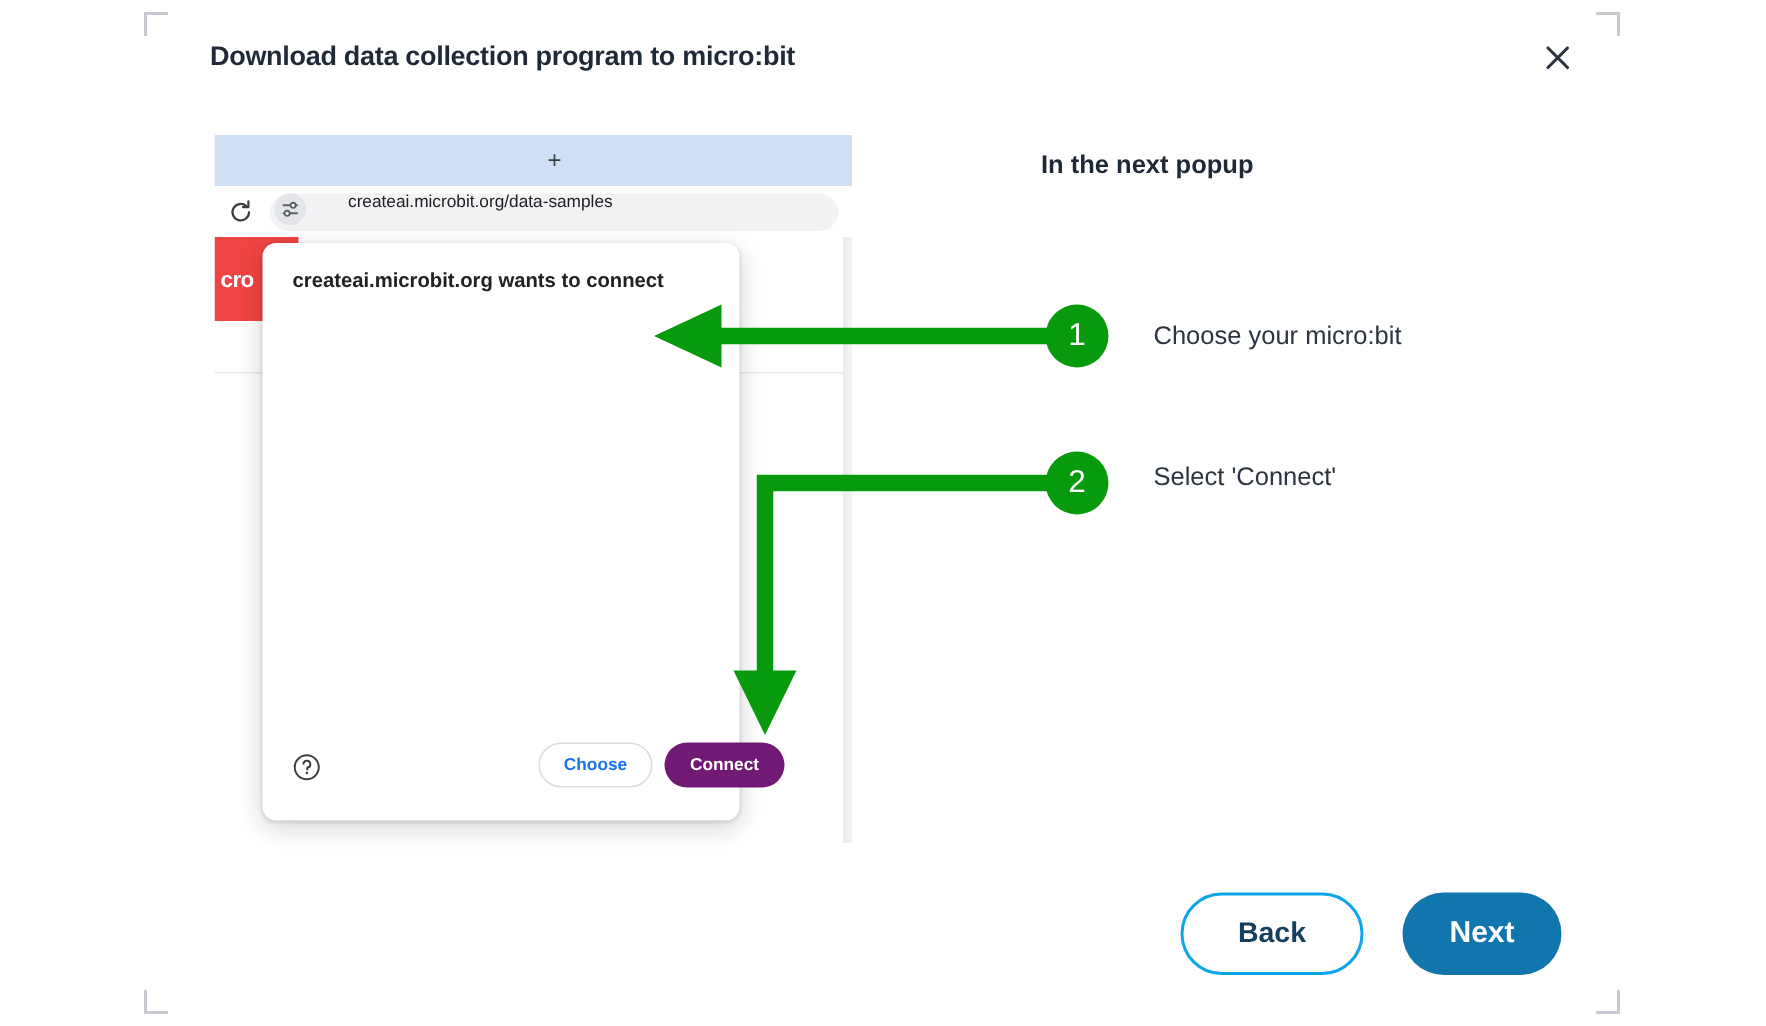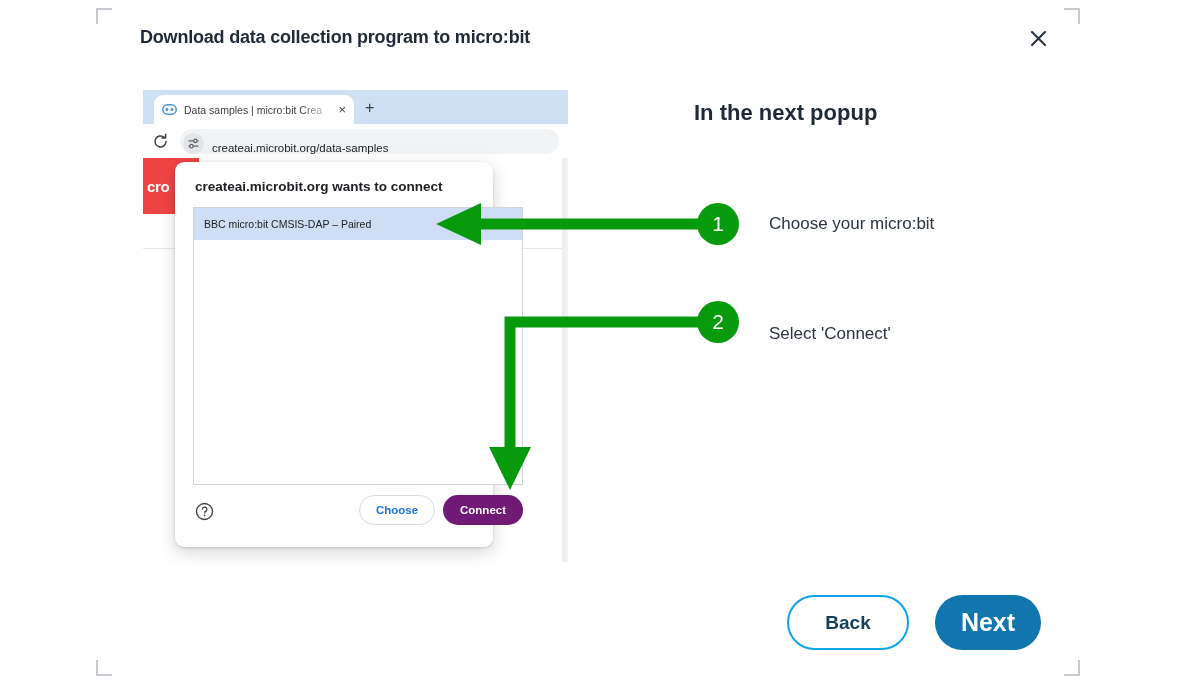--- a/index.html
+++ b/index.html
@@ -128,23 +128,24 @@
     flex: 0 0 17px;
     cursor: pointer;
   }
   .urlbox {
     margin-left: 11px;
     flex: 1;
     height: 25px;
     background: #f1f3f4;
     border-radius: 13px;
     display: flex;
-    align-items: flex-end;
+    align-items: flex-start;
     padding-right: 10px;
     margin-right: 9px;
+    gap: 20px;
   }
   .site-ico {
     width: 21px; height: 21px;
     flex: 0 0 21px;
     margin-left: 3px;
     border-radius: 50%;
     background: #e3e5e8;
     display: flex; align-items: center; justify-content: center;
     cursor: pointer;
   }
@@ -288,21 +289,21 @@
     width: 1177px;
     height: 684px;
     pointer-events: none;
   }
 
   
   .instr-title {
     position: absolute;
     left: 694px;
     top: 100px;
-    font-size: 22px;
+    font-size: 17px;
     font-weight: bold;
     color: #1f2937;
     white-space: nowrap;
   }
   .step-badge {
     position: absolute;
     width: 42px;
     height: 42px;
     border-radius: 50%;
     background: #089a0d;
@@ -315,21 +316,21 @@
   .badge-1 { left: 697px; top: 203px; }
   .badge-2 { left: 697px; top: 301px; }
   .step-text {
     position: absolute;
     font-size: 17px;
     color: #2b3440;
     white-space: nowrap;
     margin-left: 13px;
   }
   .text-1 { left: 756px; top: 214px; }
-  .text-2 { left: 756px; top: 324px; }
+  .text-2 { left: 756px; top: 308px; }
 
   
   .btn-back {
     position: absolute;
     left: 787px;
     top: 595px;
     width: 122px;
     height: 55px;
     border: 2px solid #0ea5e9;
     border-radius: 28px;
@@ -344,21 +345,21 @@
   .btn-next {
     position: absolute;
     left: 935px;
     top: 595px;
     width: 106px;
     height: 55px;
     border: none;
     border-radius: 28px;
     background: #1276ae;
     color: #ffffff;
-    font-size: 25px;
+    font-size: 20px;
     font-weight: bold;
     font-family: "Liberation Sans", sans-serif;
     cursor: pointer;
     padding: 0;
   }
 </style>
 </head>
 <body>
 
 <div class="crop-mark crop-tl"></div>
@@ -369,31 +370,20 @@
 <div class="page-title">Download data collection program to micro:bit</div>
 <div class="close-btn">
   <svg width="19" height="19" viewBox="0 0 19 19" aria-hidden="true">
     <path d="M3 3 L16 16 M16 3 L3 16" stroke="#2b3440" stroke-width="2.1" stroke-linecap="round"></path>
   </svg>
 </div>
 
 <div class="browser-mock">
 
   <div class="tabstrip">
-    <div class="tab">
-      <span class="tab-fav">
-        <svg width="15" height="11" viewBox="0 0 15 11" aria-hidden="true">
-          <rect x="0.8" y="0.8" width="13.4" height="9.4" rx="4.7" fill="none" stroke="#4a90d9" stroke-width="1.5"></rect>
-          <circle cx="5" cy="5.5" r="1.5" fill="#4a90d9"></circle>
-          <circle cx="10" cy="5.5" r="1.5" fill="#4a90d9"></circle>
-        </svg>
-      </span>
-      <span class="tab-title">Data samples | micro:bit Crea</span>
-      <span class="tab-close">×</span>
-    </div>
     <div class="newtab">+</div>
   </div>
 
   <div class="omnibar">
     <span class="reload-ico">
       <svg width="17" height="17" viewBox="0 0 17 17" aria-hidden="true">
         <path d="M14 8.5a5.5 5.5 0 1 1-1.8-4.1" fill="none" stroke="#3c4043" stroke-width="1.5" stroke-linecap="round"></path>
         <path d="M13.6 1.3 L13.6 5 L10 5" fill="none" stroke="#3c4043" stroke-width="1.5" stroke-linecap="round" stroke-linejoin="round"></path>
       </svg>
     </span>
@@ -412,23 +402,20 @@
   <div class="page-body">
     <div class="brand-block">cro</div>
     <div class="page-rule"></div>
   </div>
   <div class="browser-edge"></div>
 </div>
 
 <div class="perm-popup">
   <div class="perm-heading">createai.microbit.org wants to connect</div>
 
-  <div class="device-list">
-    <div class="device-row">BBC micro:bit CMSIS-DAP – Paired</div>
-  </div>
 
   <div class="perm-footer">
     <span class="help-ico">
       <svg width="19" height="19" viewBox="0 0 19 19" aria-hidden="true">
         <circle cx="9.5" cy="9.5" r="8" fill="none" stroke="#3c4043" stroke-width="1.3"></circle>
         <path d="M7.3 7.2a2.3 2.3 0 1 1 2.6 2.6v1.3" fill="none" stroke="#3c4043" stroke-width="1.3" stroke-linecap="round"></path>
         <circle cx="9.6" cy="13.4" r="0.85" fill="#3c4043"></circle>
       </svg>
     </span>
     <button class="btn-cancel">Choose</button>

